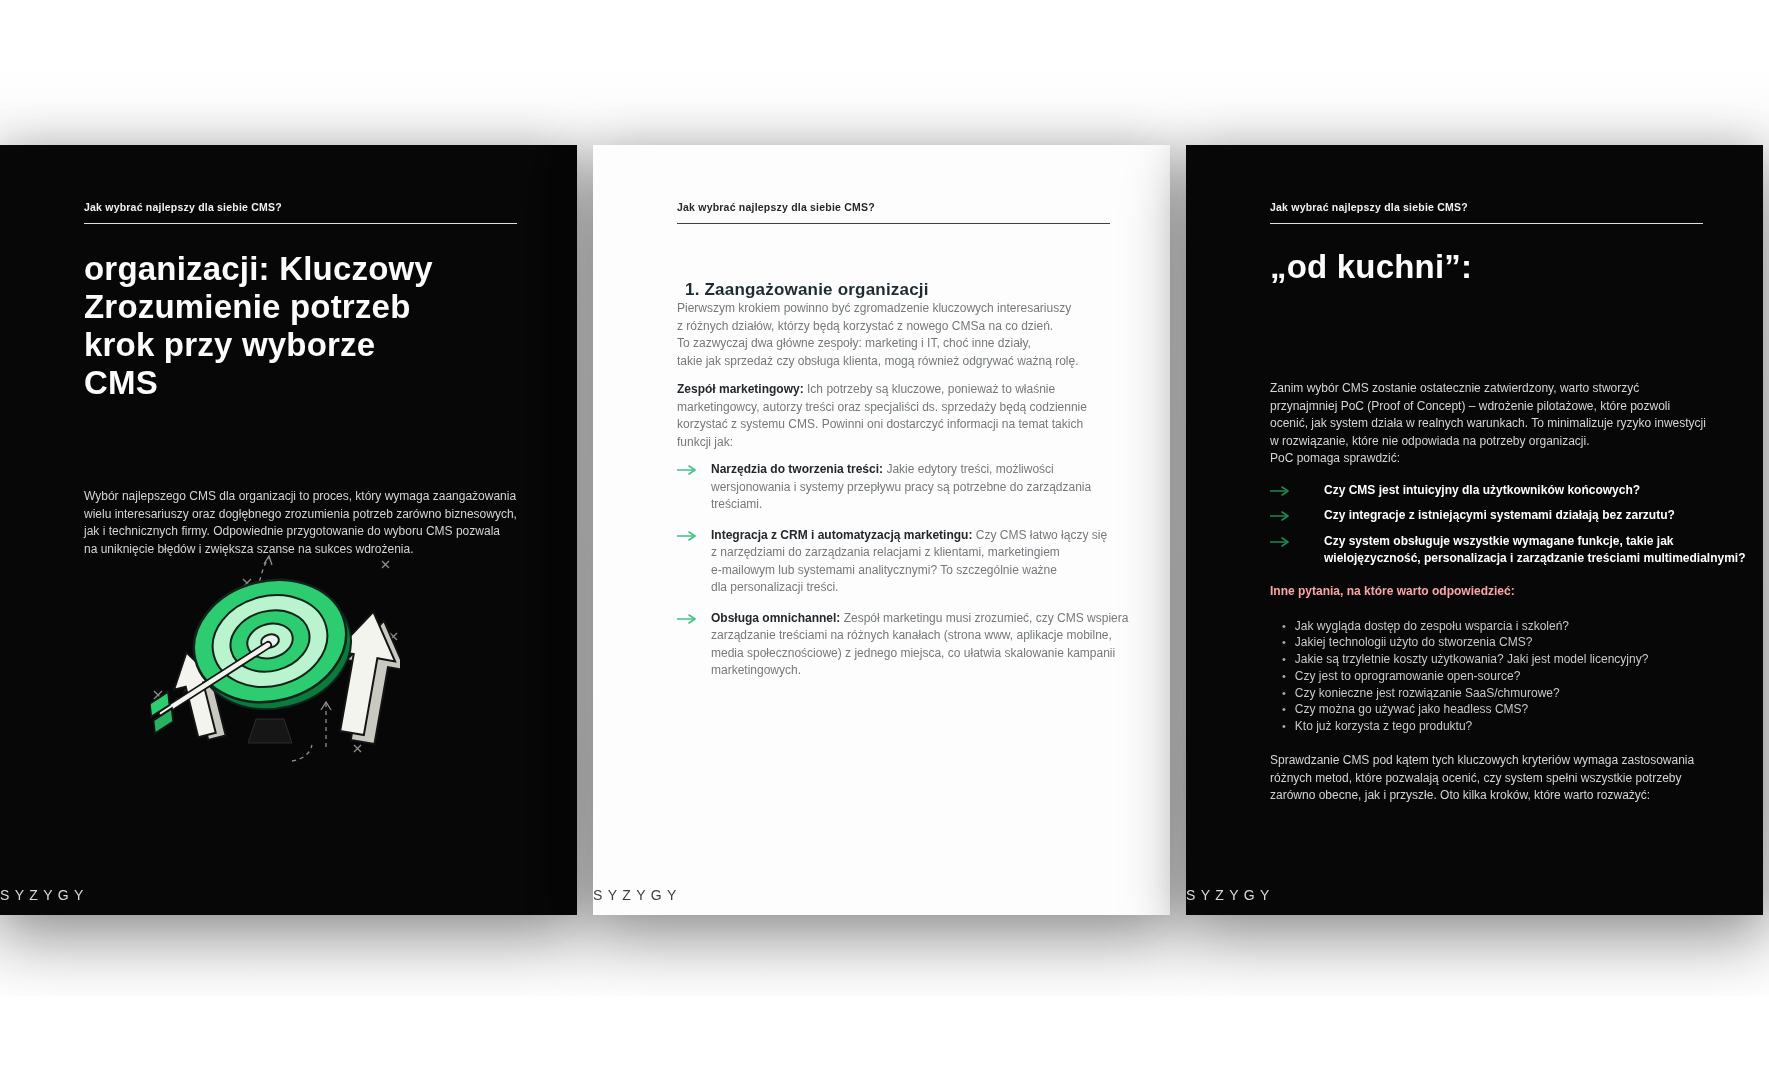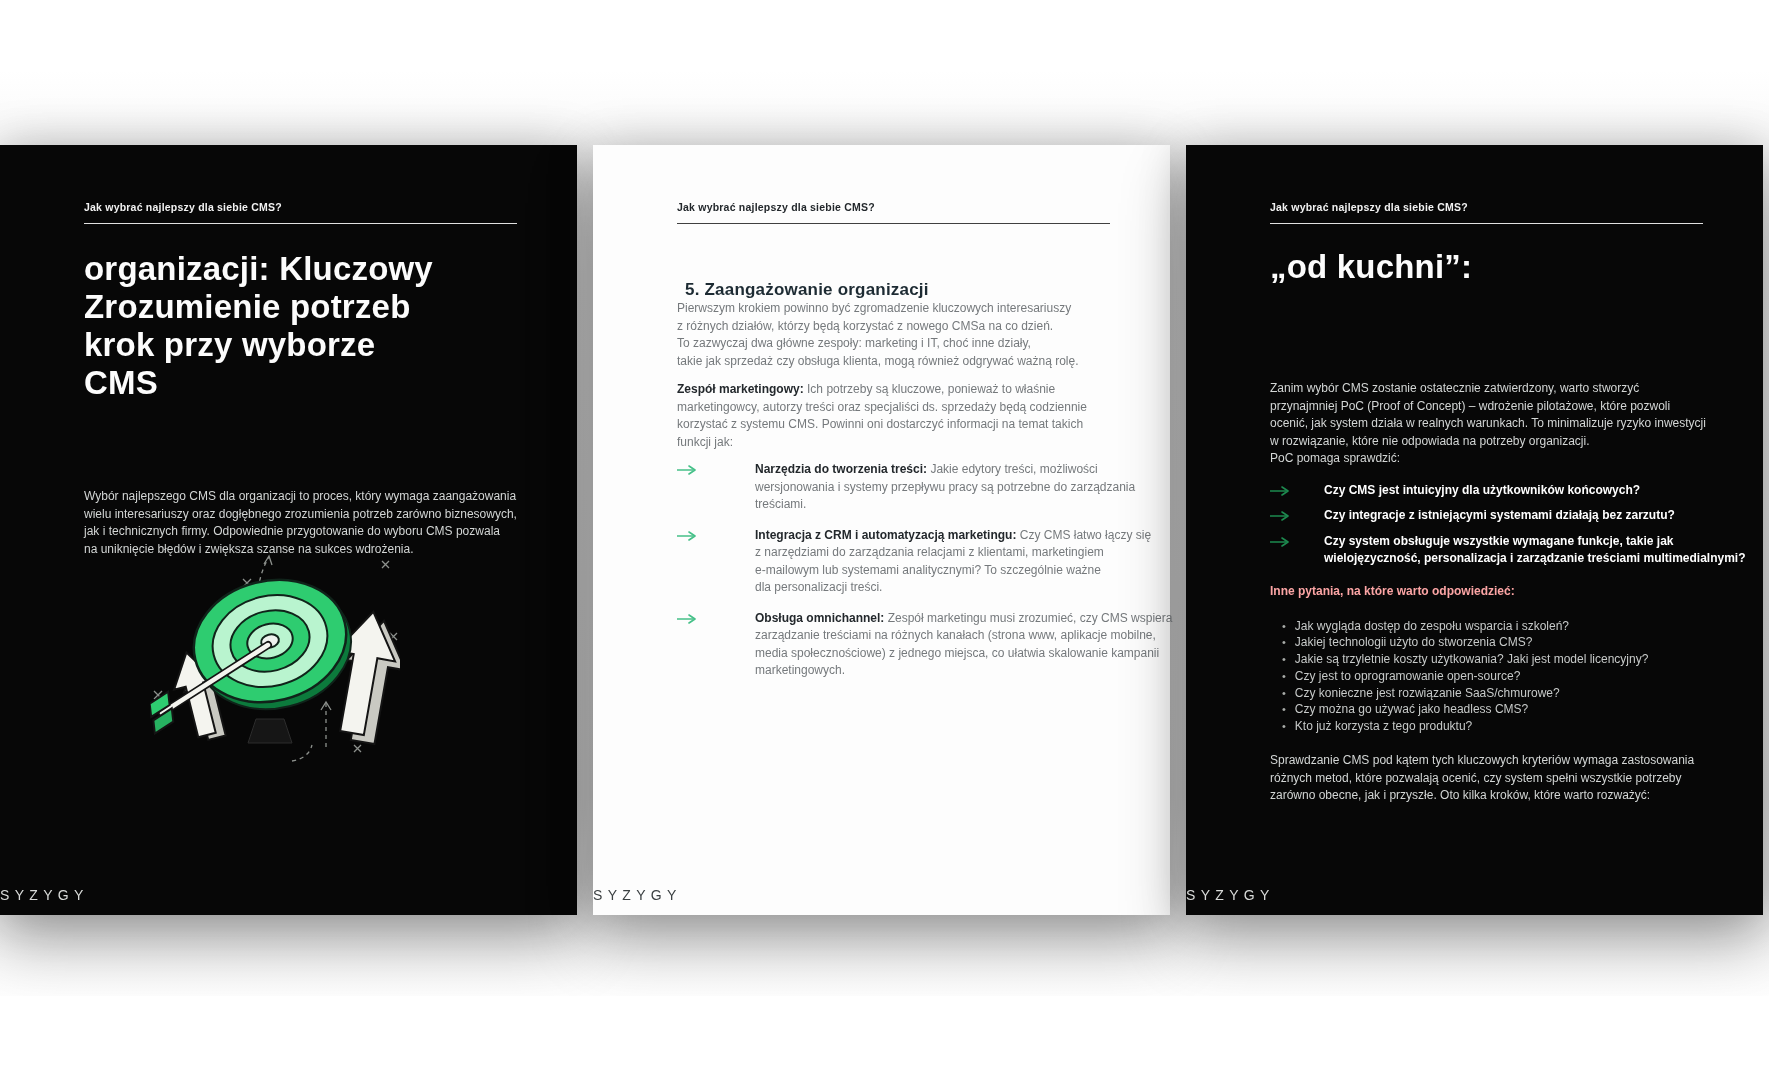--- a/index.html
+++ b/index.html
@@ -34,21 +34,21 @@
 
   .intro-left{margin-top:86px;}
 
   .section-heading{margin:56px 0 0 8px;font-size:17px;font-weight:700;color:#1d2b33;
                    letter-spacing:.2px;}
   .para1{}
   .para2{margin-top:11px;}
   .page.light b{color:#23282c;font-weight:700;}
 
   .arrow-list{margin-top:10px;list-style:none;padding:0;}
-  .arrow-list li{display:flex;align-items:flex-start;margin:0 0 13px 0;gap:44px;}
+  .arrow-list li{display:flex;align-items:flex-start;margin:0 0 13px 0;}
   .arrow-icon{flex:0 0 auto;margin:4px 12px 0 0;}
   .arrow-icon path{fill:none;stroke:#45c088;stroke-width:1.6;stroke-linecap:round;stroke-linejoin:round;}
   .page.dark .arrow-icon path{stroke:#1d8a4f;}
 
   .title-right{margin:24px 0 0 0;}
   .intro-right{margin-top:94px;}
 
   .poc-list{margin-top:14px;list-style:none;padding:0;}
   .poc-list li{display:flex;align-items:flex-start;margin:0 0 8px 0;}
   .poc-list .body-lines{font-weight:700;}
@@ -141,21 +141,21 @@
       </svg>
     </div>
 
     <div class="logo">SYZYGY</div>
   </section>
 
   <section class="page light" id="page2">
     <div class="kicker">Jak wybrać najlepszy dla siebie CMS?</div>
     <hr class="rule">
 
-    <h2 class="section-heading">5. Zaangażowanie organizacji</h2>
+    <h2 class="section-heading">1. Zaangażowanie organizacji</h2>
 
     <div class="body-lines para1">
       <div>Pierwszym krokiem powinno być zgromadzenie kluczowych interesariuszy</div>
       <div>z różnych działów, którzy będą korzystać z nowego CMSa na co dzień.</div>
       <div>To zazwyczaj dwa główne zespoły: marketing i IT, choć inne działy,</div>
       <div>takie jak sprzedaż czy obsługa klienta, mogą również odgrywać ważną rolę.</div>
     </div>
 
     <div class="body-lines para2">
       <div><b>Zespół marketingowy:</b><span> Ich potrzeby są kluczowe, ponieważ to właśnie</span></div>

